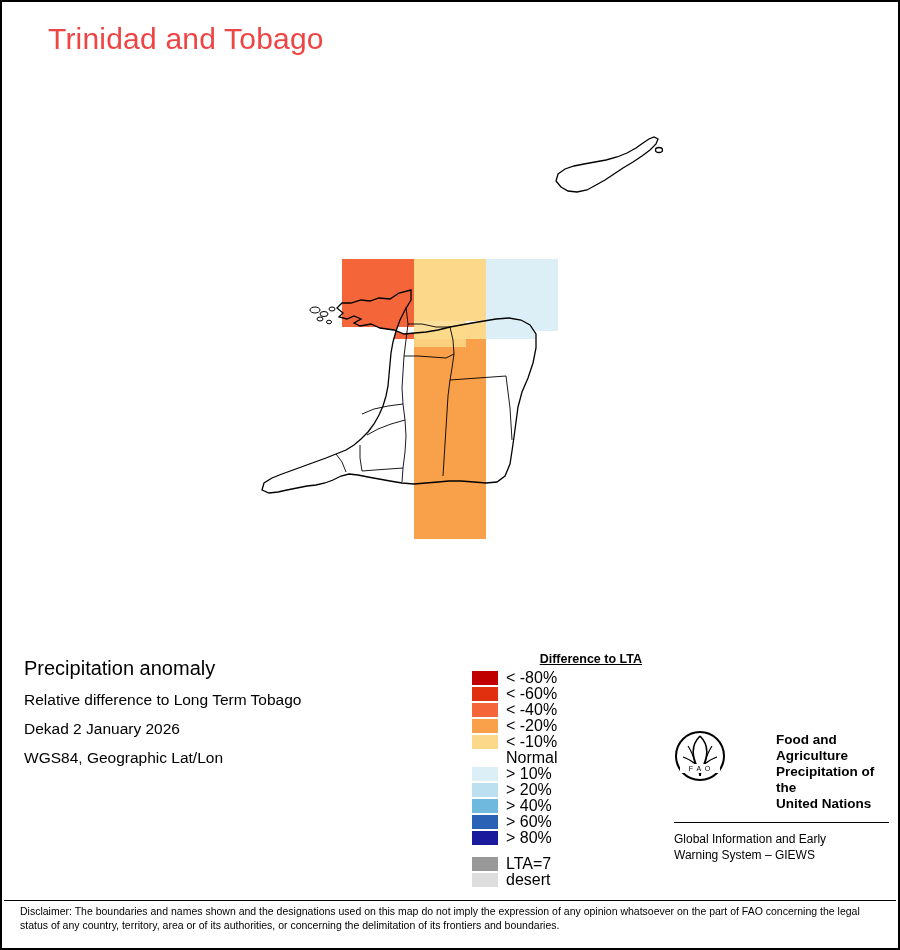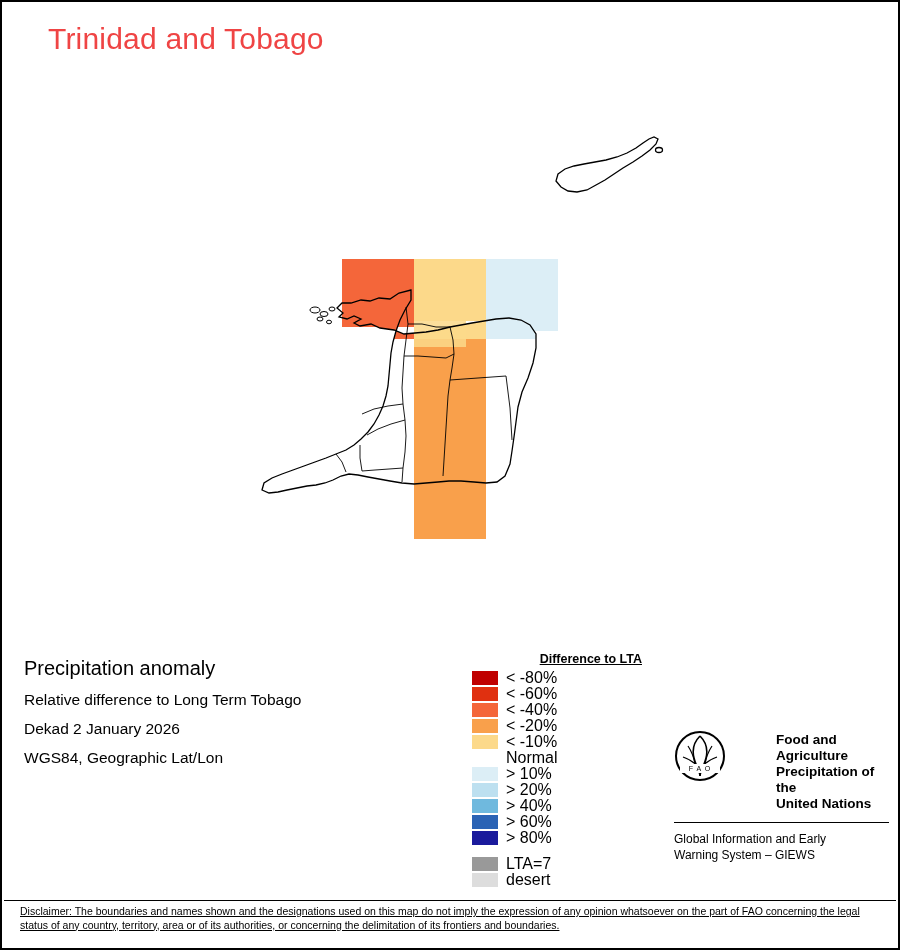--- a/index.html
+++ b/index.html
@@ -138,21 +138,20 @@
     border-top: 1.5px solid #000;
   }
   #disclaimer {
     position: absolute;
     left: 18px;
     top: 903px;
     width: 860px;
     font-size: 10.5px;
     line-height: 13.5px;
     color: #000;
-    text-decoration: underline;
   }
 </style>
 </head>
 <body>
 
 <div id="page">
 
   <div id="map-title">Trinidad and Tobago</div>
 
   <div id="map-canvas">

